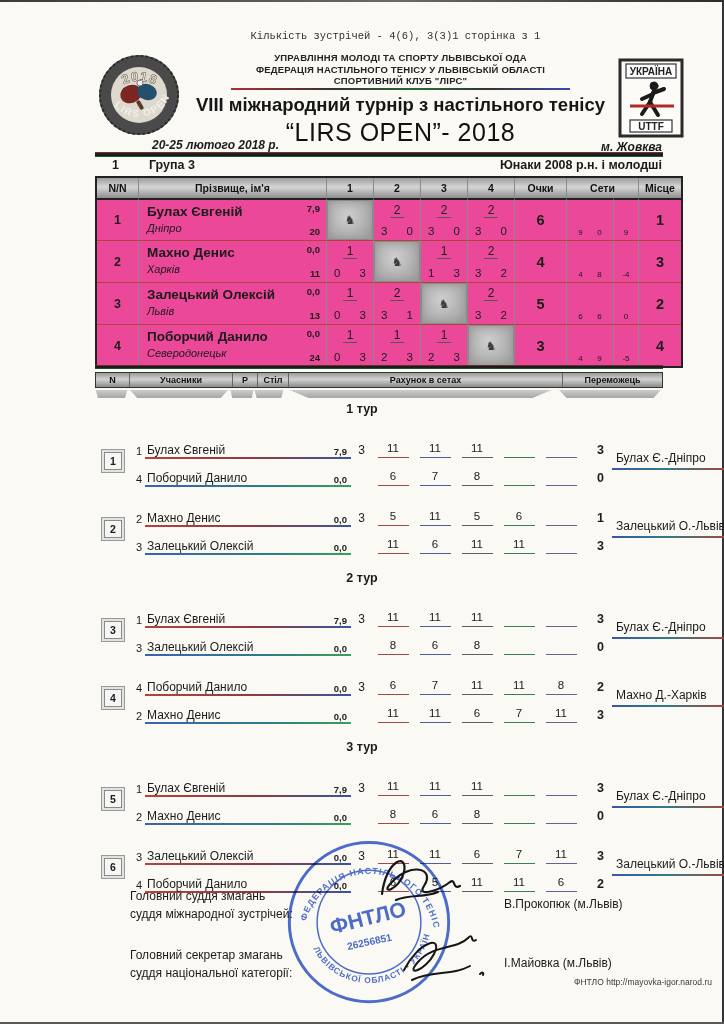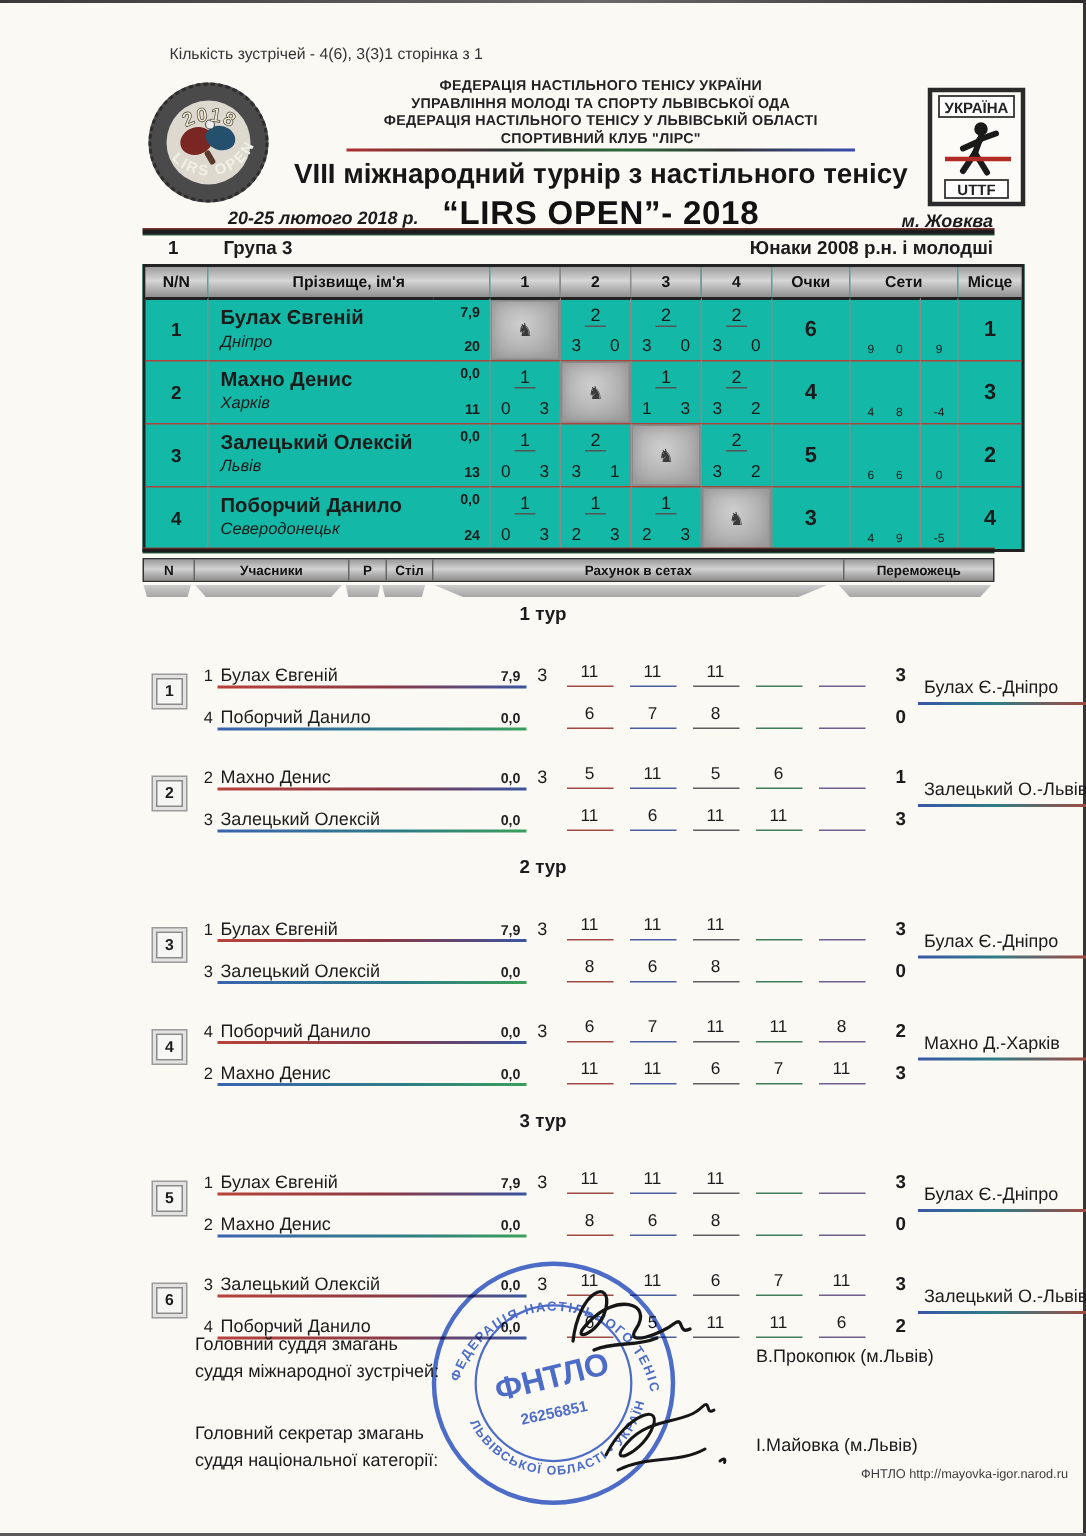--- a/index.html
+++ b/index.html
@@ -4,30 +4,30 @@
 <style>
   html,body{margin:0;padding:0;background:#8d8d8d;}
   .page{position:relative;width:724px;height:1024px;background:#faf9f4;
         font-family:"Liberation Sans","DejaVu Sans",sans-serif;color:#1b1b1b;overflow:hidden;
         margin:0 auto;}
   .edge-top{position:absolute;top:0;left:0;right:0;height:2px;background:linear-gradient(90deg,#3a3a3a,#6a6a6a 55%,#2b2b2b);}
   .edge-right{position:absolute;top:0;right:0;bottom:0;width:2px;background:#343434;}
   .edge-bottom{position:absolute;bottom:0;left:0;right:0;height:2px;background:#5a5a5a;}
 
   
-  .meta-row{position:absolute;top:30px;left:113px;right:46px;display:flex;justify-content:flex-start;
-            font-size:10.5px;color:#333;}
+  .meta-row{position:absolute;top:30px;left:113px;right:46px;display:flex;justify-content:center;
+            font-size:10.5px;color:#333;font-family:Liberation Mono, monospace;}
 
   
   .header{position:absolute;top:50px;left:95px;right:38px;display:flex;align-items:flex-start;}
   .center-block{flex:1;text-align:center;padding-top:2px;}
   .org-line{font-size:9.5px;font-weight:bold;color:#222;line-height:11.5px;letter-spacing:.2px;}
   .thin-rule{height:2px;width:78%;margin:1px auto 4px;background:linear-gradient(90deg,#b03030,#333 30%,#2b6b3a 55%,#333 75%,#3a4db0);}
   .main-title{font-size:18.5px;font-weight:bold;color:#161616;margin-top:1px;}
-  .sub-title{font-size:22px;font-weight:bold;letter-spacing:.5px;color:#111;margin-top:2px;}
+  .sub-title{font-size:25px;font-weight:normal;letter-spacing:.5px;color:#111;margin-top:2px;}
 
   .logo-left{width:88px;height:90px;flex:0 0 auto;}
   .logo-right{width:68px;height:88px;flex:0 0 auto;margin-top:4px;}
 
   .date-row{position:absolute;top:138px;left:150px;right:62px;display:flex;justify-content:space-between;
             font-size:12px;font-weight:bold;font-style:italic;align-items:center;}
   .date-label{border-bottom:2px solid #222;padding:0 6px 1px 2px;}
 
   .band{position:absolute;left:95px;width:568px;height:5px;
         background:linear-gradient(180deg,#8e3a33 0%,#1c1c1c 35%,#1c1c1c 70%,#2a6a4e 100%);}
@@ -35,21 +35,21 @@
   .band2{top:365px;height:4px;}
 
   .group-row{position:absolute;top:158px;left:112px;right:62px;display:flex;justify-content:space-between;
              font-size:12.5px;font-weight:bold;}
   .group-left{display:flex;gap:30px;}
 
   
   .gtable{position:absolute;top:176px;left:95px;display:grid;
           grid-template-columns:42px 150px 38px 47px 47px 47px 47px 52px 47px 25px 42px;
           grid-template-rows:20px repeat(4,42px);
-          border:2px solid #222;background:#14b8a6;}
+          border:2px solid #222;background:#ec4899;}
   .gc{border-right:1px solid #8a8a8a;overflow:hidden;}
   .gc.last{border-right:none;}
   .gh{background:linear-gradient(180deg,#9d9d9d,#d6d6d6 45%,#8f8f8f);display:flex;align-items:center;justify-content:center;
       font-size:10.5px;font-weight:bold;color:#111;}
   .gh.span2{grid-column:span 2;}
   .r1{border-top:2px solid #222;}
   .rr{border-top:1.5px solid #b0443c;}
   .nnc{display:flex;align-items:center;justify-content:center;font-size:12.5px;font-weight:bold;}
   .namec{padding:4px 2px 2px 8px;border-right:none;}
   .pname{font-size:13.5px;font-weight:bold;white-space:nowrap;}
@@ -147,21 +147,20 @@
       </defs>
       <text font-size="13" font-weight="bold" fill="#f0e6c8" stroke="#333" stroke-width=".4" letter-spacing="1">
         <textPath href="#arcTop" startOffset="28%">2018</textPath>
       </text>
       <text font-size="10" font-weight="bold" fill="#f2efe6" letter-spacing="1.5">
         <textPath href="#arcBot" startOffset="18%">LIRS OPEN</textPath>
       </text>
     </svg>
 
     <div class="center-block">
-      <div class="org-line">ФЕДЕРАЦІЯ НАСТІЛЬНОГО ТЕНІСУ УКРАЇНИ</div>
       <div class="org-line">УПРАВЛІННЯ МОЛОДІ ТА СПОРТУ ЛЬВІВСЬКОЇ ОДА</div>
       <div class="org-line">ФЕДЕРАЦІЯ НАСТІЛЬНОГО ТЕНІСУ У ЛЬВІВСЬКІЙ ОБЛАСТІ</div>
       <div class="org-line">СПОРТИВНИЙ КЛУБ "ЛІРС"</div>
       <div class="thin-rule"></div>
       <div class="main-title">VIII міжнародний турнір з настільного тенісу</div>
       <div class="sub-title">“LIRS OPEN”- 2018</div>
     </div>
 
     <svg class="logo-right" viewBox="0 0 68 88">
       <rect x="2" y="6" width="62" height="76" fill="#fcfbf7" stroke="#2a2a2a" stroke-width="3"></rect>

